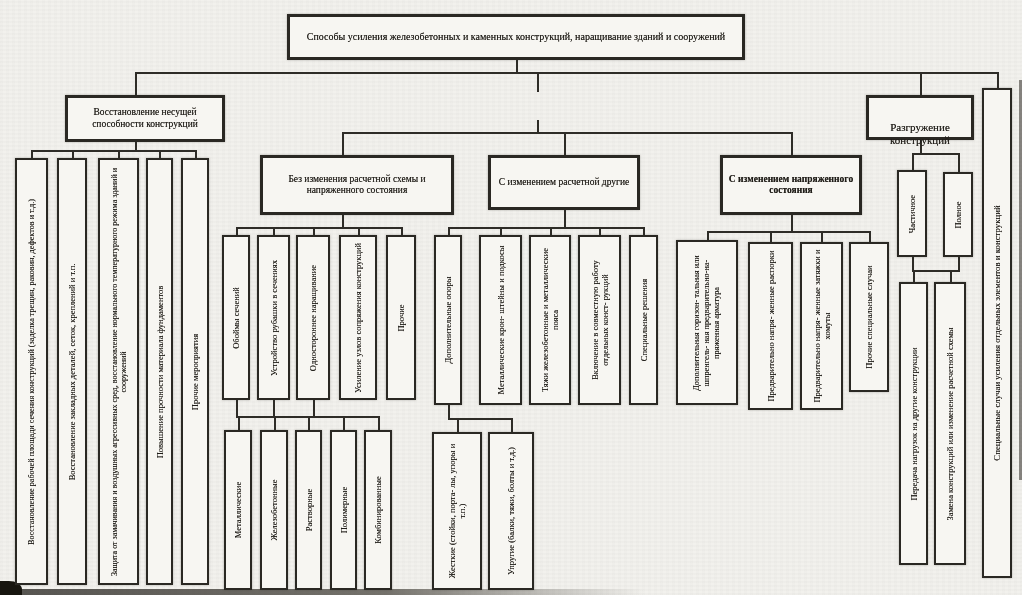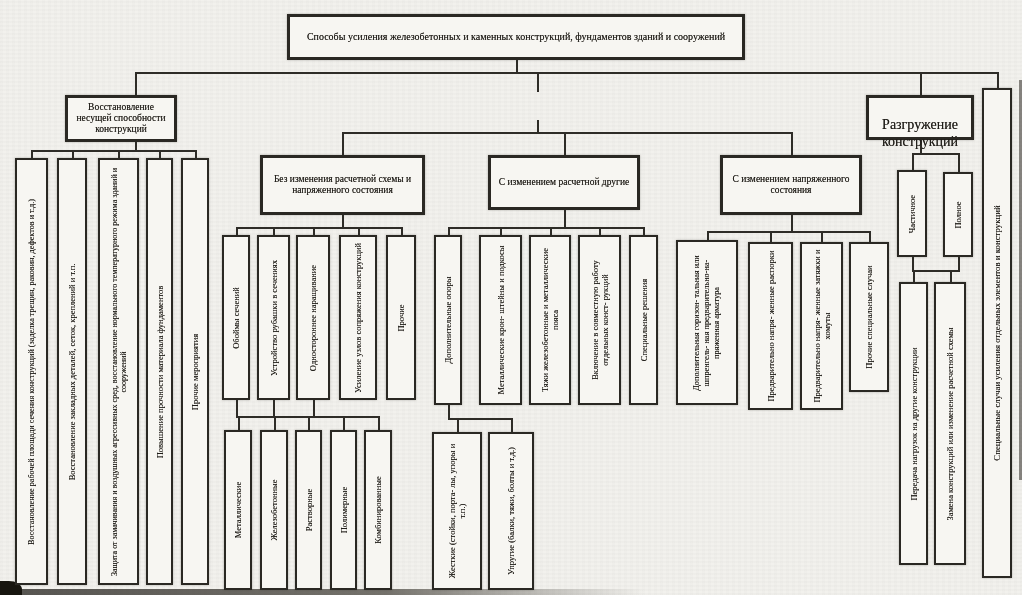--- a/index.html
+++ b/index.html
@@ -109,54 +109,54 @@
     <div class="wire" style="left: 920px; top: 140px; width: 2px; height: 15px;"></div>
     <div class="wire" style="left: 912px; top: 153px; width: 48px; height: 2px;"></div>
     <div class="wire" style="left: 912px; top: 153px; width: 2px; height: 19px;"></div>
     <div class="wire" style="left: 958px; top: 153px; width: 2px; height: 21px;"></div>
     <div class="wire" style="left: 912px; top: 257px; width: 2px; height: 15px;"></div>
     <div class="wire" style="left: 958px; top: 257px; width: 2px; height: 15px;"></div>
     <div class="wire" style="left: 912px; top: 270px; width: 48px; height: 2px;"></div>
     <div class="wire" style="left: 913px; top: 270px; width: 2px; height: 14px;"></div>
     <div class="wire" style="left: 950px; top: 270px; width: 2px; height: 14px;"></div>
     <div class="node hdr" style="left: 287px; top: 14px; width: 458px; height: 46px;">
-      <div class="label" style="font-size: 10px;">Способы усиления железобетонных и каменных конструкций, фундаментов зданий и сооружений</div>
-    </div>
-    <div class="node hdr" style="left: 65px; top: 95px; width: 112px; height: 47px;">
+      <div class="label" style="font-size: 10px;">Способы усиления железобетонных и каменных конструкций, наращивание зданий и сооружений</div>
+    </div>
+    <div class="node hdr" style="left: 65px; top: 95px; width: 160px; height: 47px;">
       <div class="label" style="font-size: 9.5px;">Восстановление несущей способности конструкций</div>
     </div>
     <div class="node hdr" style="left: 866px; top: 95px; width: 108px; height: 45px;">
-      <div class="label" style="font-size: 14px; margin-top: 33px;">Разгружение конструкций</div>
+      <div class="label" style="font-size: 11px; margin-top: 33px;">Разгружение конструкций</div>
     </div>
     <div class="node" style="left: 982px; top: 88px; width: 30px; height: 490px;">
       <div class="label vlabel" style="font-size: 8.8px; width: 480px;">Специальные случаи усиления отдельных элементов и конструкций</div>
     </div>
     <div class="node" style="left: 15px; top: 158px; width: 33px; height: 427px;">
       <div class="label vlabel" style="font-size: 8.2px; width: 417px;">Восстановление рабочей площади сечения конструкций (заделка трещин, раковин, дефектов и т.д.)</div>
     </div>
     <div class="node" style="left: 57px; top: 158px; width: 30px; height: 427px;">
       <div class="label vlabel" style="font-size: 8.5px; width: 417px;">Восстановление закладных деталей, сеток, креплений и т.п.</div>
     </div>
     <div class="node" style="left: 98px; top: 158px; width: 41px; height: 427px;">
       <div class="label vlabel" style="font-size: 8px; width: 417px;">Защита от замачивания и воздушных агрессивных сред, восстановление нормального температурного режима зданий и сооружений</div>
     </div>
     <div class="node" style="left: 146px; top: 158px; width: 27px; height: 427px;">
       <div class="label vlabel" style="font-size: 8.5px; width: 417px;">Повышение прочности материала фундаментов</div>
     </div>
     <div class="node" style="left: 181px; top: 158px; width: 28px; height: 427px;">
       <div class="label vlabel" style="font-size: 8.5px; width: 417px;">Прочие мероприятия</div>
     </div>
-    <div class="node hdr" style="left: 260px; top: 155px; width: 165px; height: 60px;">
+    <div class="node hdr" style="left: 260px; top: 155px; width: 194px; height: 60px;">
       <div class="label" style="font-size: 9.5px;">Без изменения расчетной схемы и напряженного состояния</div>
     </div>
     <div class="node hdr" style="left: 488px; top: 155px; width: 152px; height: 55px;">
       <div class="label" style="font-size: 9.5px;">С изменением расчетной другие</div>
     </div>
     <div class="node hdr" style="left: 720px; top: 155px; width: 142px; height: 60px;">
-      <div class="label" style="font-size: 9.5px;">С изменением напряженного состояния</div>
+      <div class="label" style="font-size: 9.5px; font-weight: bold;">С изменением напряженного состояния</div>
     </div>
     <div class="node" style="left: 222px; top: 235px; width: 28px; height: 165px;">
       <div class="label vlabel" style="font-size: 8.5px; width: 155px;">Обоймы сечений</div>
     </div>
     <div class="node" style="left: 257px; top: 235px; width: 33px; height: 165px;">
       <div class="label vlabel" style="font-size: 8.5px; width: 155px;">Устройство рубашки в сечениях</div>
     </div>
     <div class="node" style="left: 296px; top: 235px; width: 34px; height: 165px;">
       <div class="label vlabel" style="font-size: 8.5px; width: 155px;">Одностороннее наращивание</div>
     </div>

